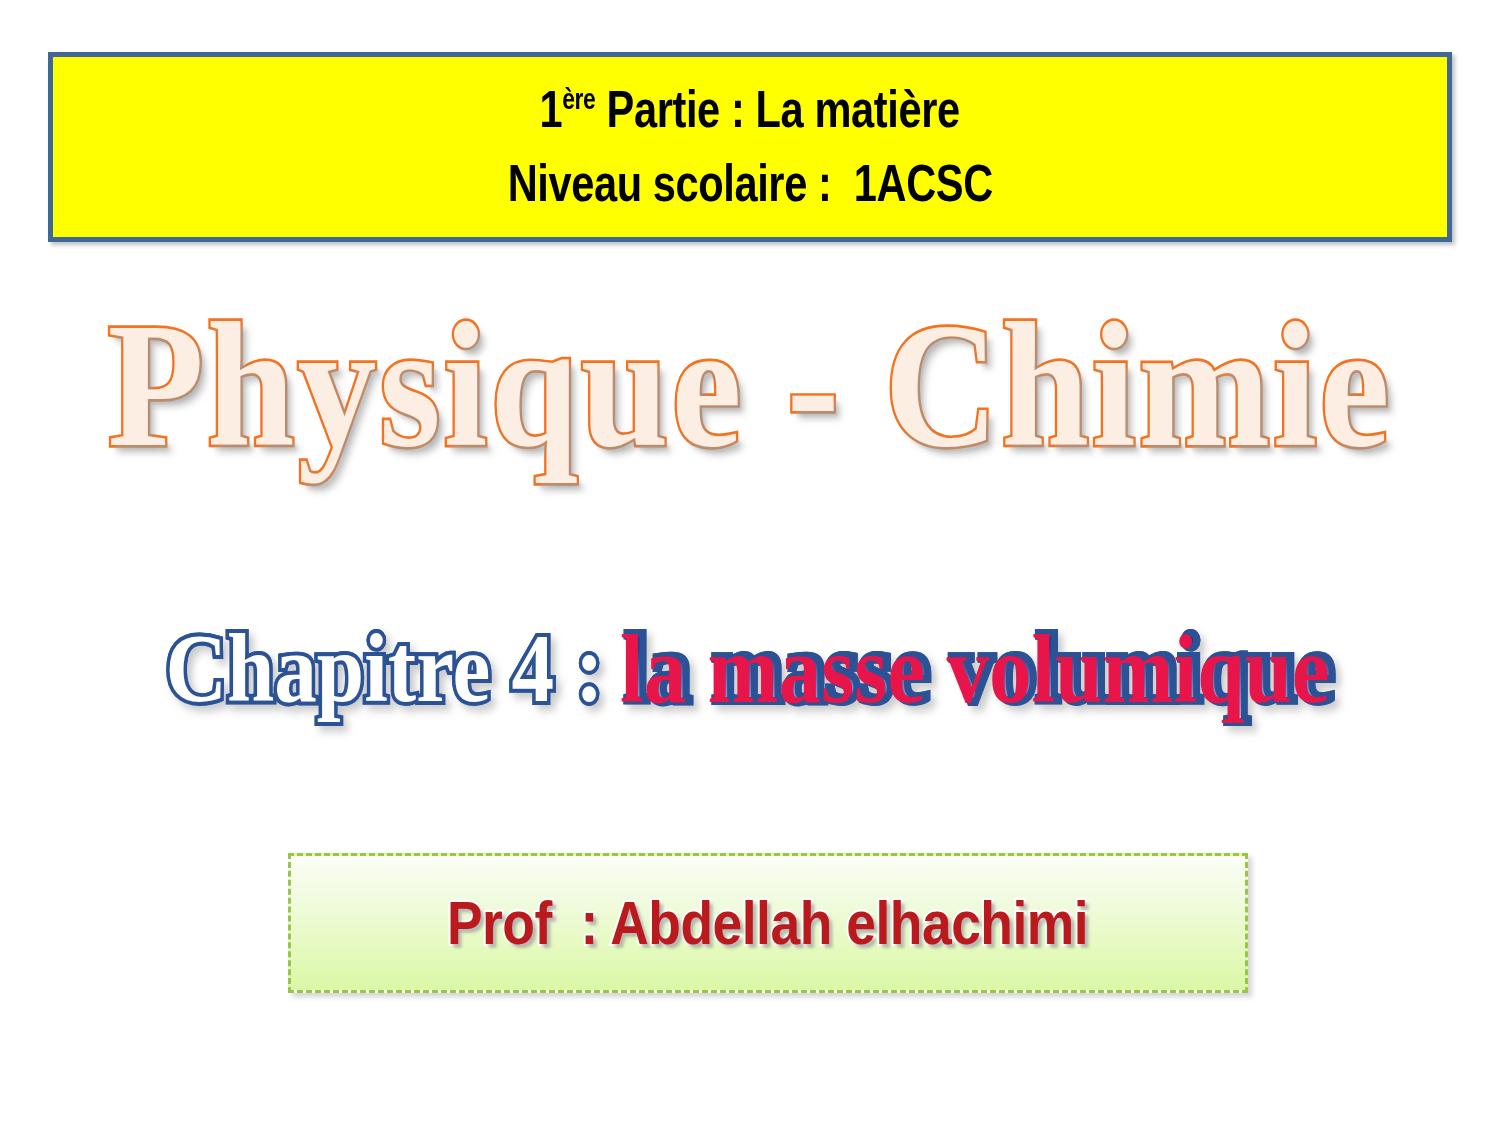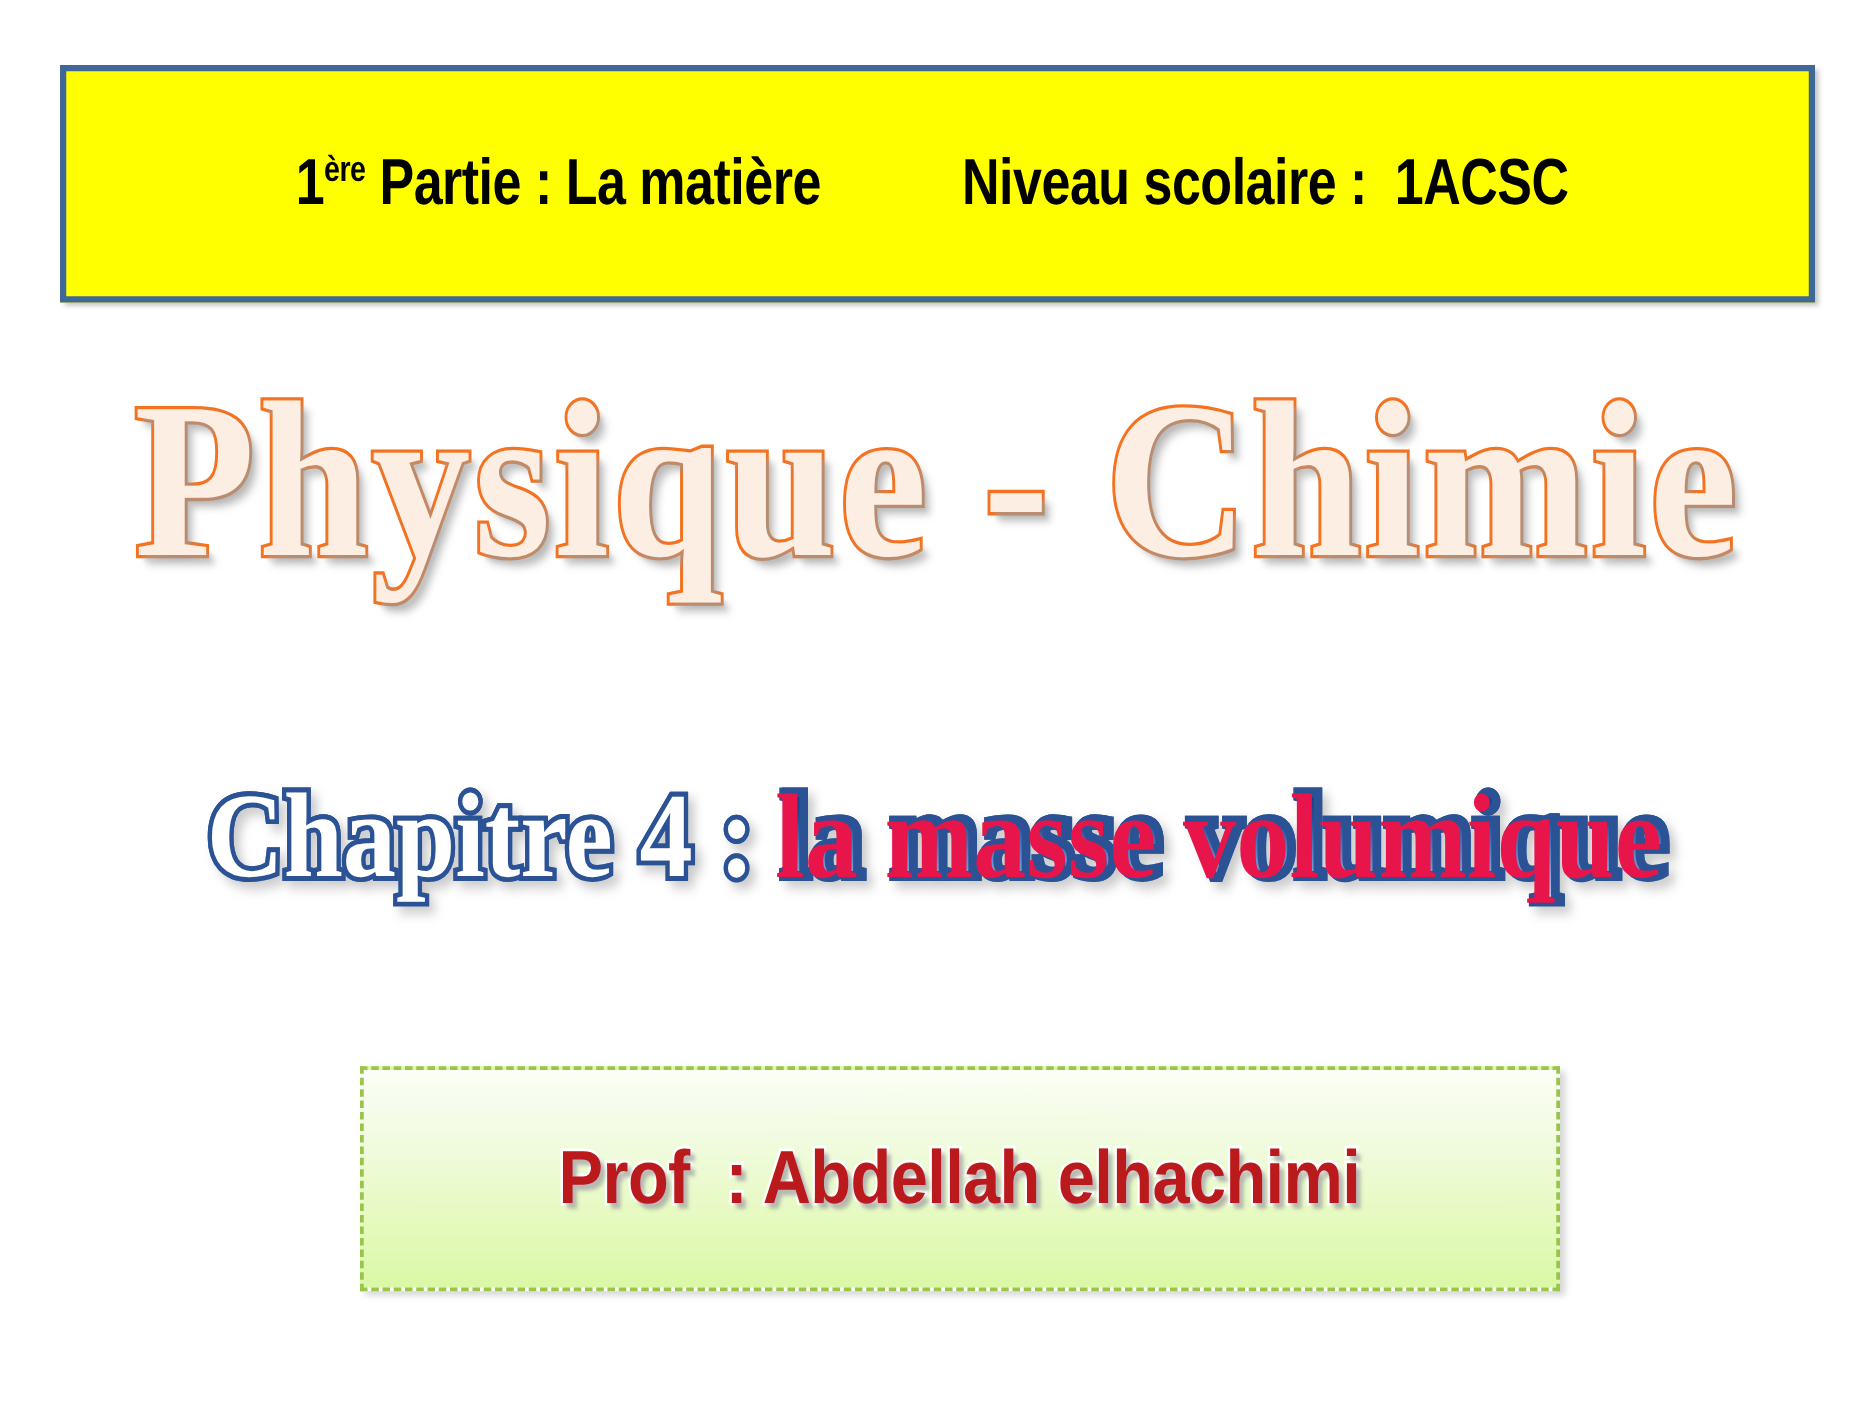--- a/index.html
+++ b/index.html
@@ -19,21 +19,21 @@
   #header-banner {
     position: absolute;
     left: 48px;
     top: 52px;
     width: 1404px;
     height: 190px;
     background: #ffff00;
     border: 5px solid #3f6896;
     box-sizing: border-box;
     display: flex;
-    flex-direction: row;
+    flex-direction: column;
     align-items: center;
     justify-content: center;
     box-shadow: 3px 3px 4px rgba(120,120,120,0.45);
   }
   .banner-line {
     color: #000000;
     font-family: "Liberation Sans", sans-serif;
     font-weight: bold;
     font-size: 52px;
     line-height: 1.42;
@@ -118,21 +118,21 @@
     transform: translate(-5px, 1px);
     display: inline-block;
   }
 
   
   #prof-box {
     position: absolute;
     left: 288px;
     top: 853px;
     width: 960px;
-    height: 180px;
+    height: 140px;
     box-sizing: border-box;
     border: 3px dashed #9ac54b;
     background: linear-gradient(to bottom, #fbfef6 0%, #f1fbe0 32%, #e4fabc 72%, #daf8a6 100%);
     display: flex;
     align-items: center;
     justify-content: center;
     box-shadow: 4px 4px 5px rgba(165,165,165,0.45);
   }
   #prof-text {
     font-family: "Liberation Sans", sans-serif;

